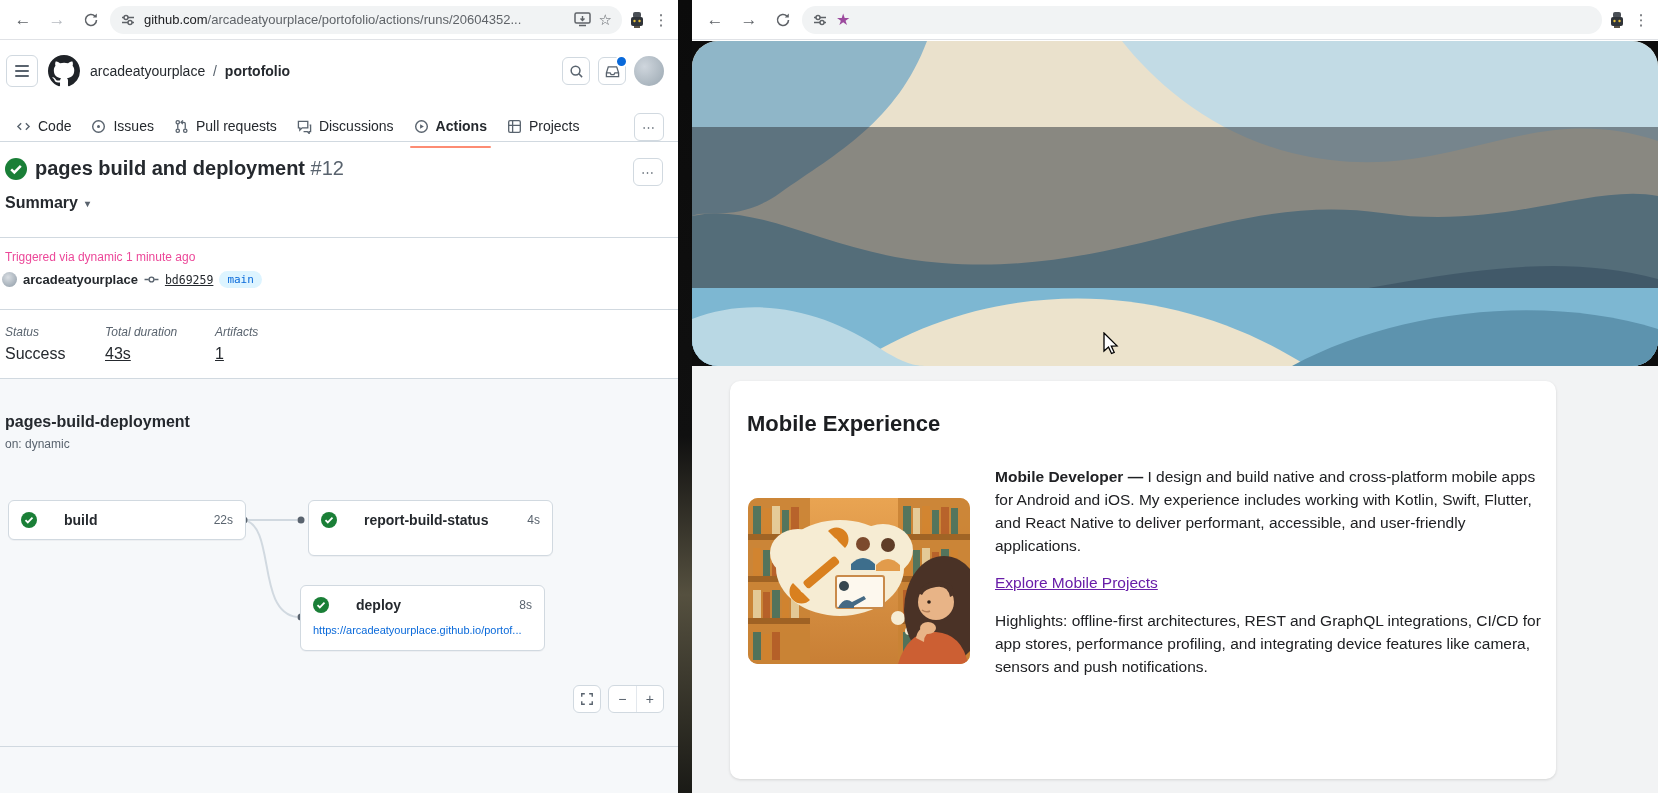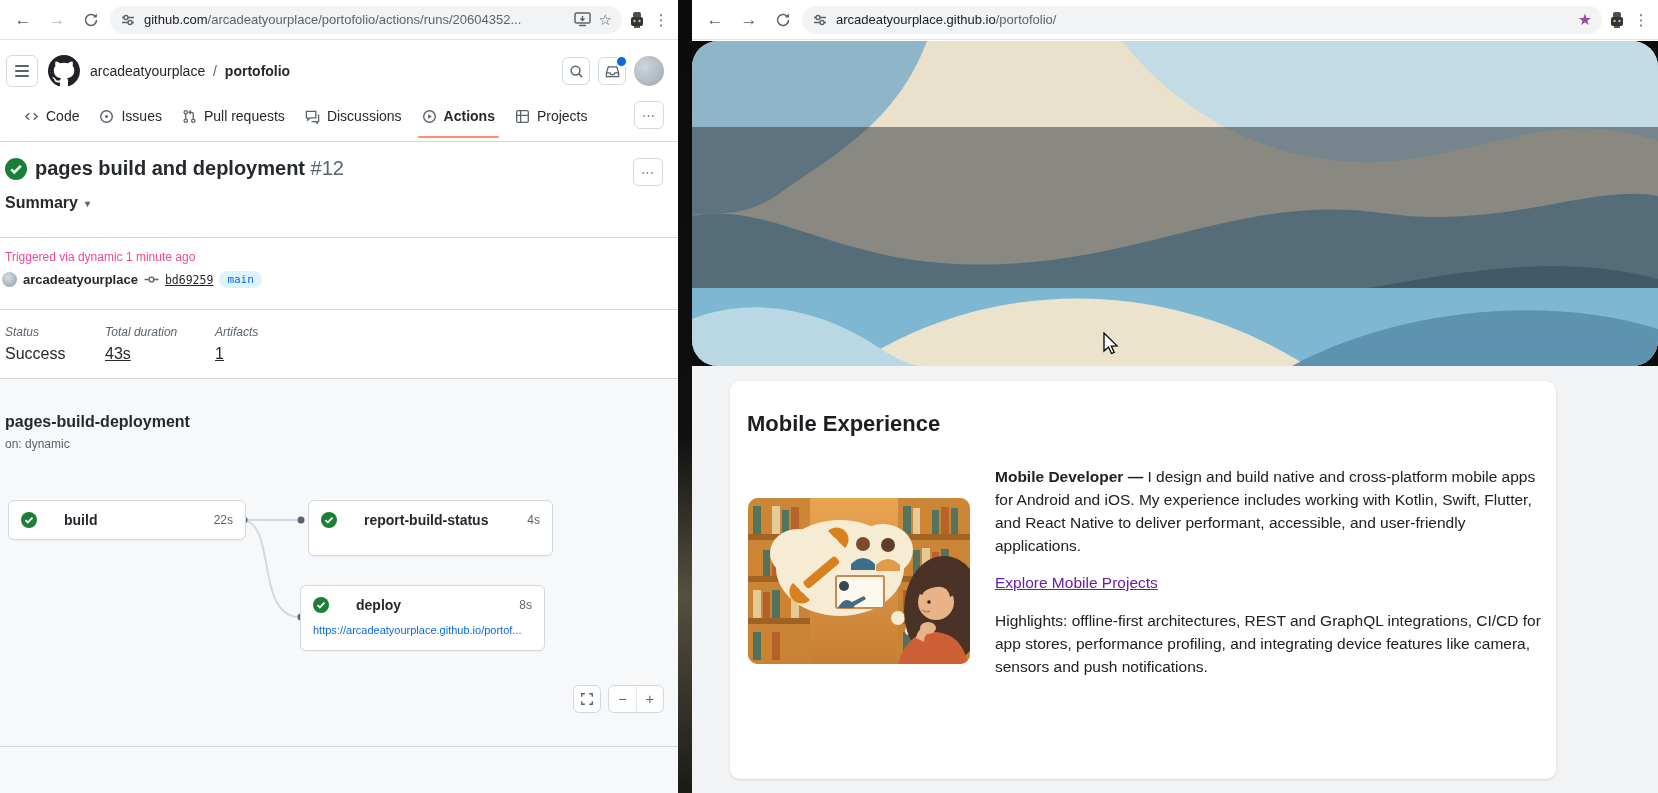--- a/index.html
+++ b/index.html
@@ -31,21 +31,21 @@
   .burger{width:32px;height:32px;border:1px solid #d1d9e0;border-radius:6px;box-sizing:border-box;display:flex;flex-direction:column;justify-content:center;gap:3px;align-items:center;flex:none;}
   .burger i{display:block;width:14px;height:2px;background:#59636e;border-radius:1px;}
   .crumb{font-size:14px;color:#25292e;white-space:nowrap;}
   .crumb .sep{color:#59636e;margin:0 4px;}
   .crumb .repo{font-weight:700;}
   .gh-top-right{margin-left:auto;display:flex;align-items:center;gap:8px;padding-right:14px;}
   .sq-btn{width:28px;height:28px;border:1px solid #d1d9e0;border-radius:6px;box-sizing:border-box;display:flex;align-items:center;justify-content:center;color:#59636e;position:relative;background:#fff;}
   .notif-dot{position:absolute;top:-3px;right:-3px;width:9px;height:9px;border-radius:50%;background:#0969da;border:2px solid #fff;}
   .avatar-top{width:30px;height:30px;border-radius:50%;background:radial-gradient(circle at 35% 35%,#cfd6dd,#9aa7b1);flex:none;}
 
-  .gh-nav{position:absolute;top:101px;left:0;right:0;height:41px;display:flex;align-items:flex-start;gap:4px;padding-left:16px;border-bottom:1px solid #d1d9e0;box-sizing:border-box;background:#fff;}
+  .gh-nav{position:absolute;top:101px;left:0;right:0;height:41px;display:flex;align-items:flex-end;gap:4px;padding-left:8px;border-bottom:1px solid #d1d9e0;box-sizing:border-box;background:#fff;}
   .tab{display:flex;align-items:center;gap:7px;padding:0 8px;height:30px;font-size:14px;color:#25292e;position:relative;border-radius:6px;}
   .tab .t-ic{color:#59636e;display:flex;align-items:center;}
   .tab.active{font-weight:700;}
   .tab.active::after{content:"";position:absolute;left:4px;right:4px;bottom:-7px;height:2px;background:#fd8c73;border-radius:2px;}
   .nav-kebab{margin-left:auto;margin-right:14px;}
   .kebab-btn{width:30px;height:28px;border:1px solid #d1d9e0;border-radius:6px;box-sizing:border-box;display:flex;align-items:center;justify-content:center;color:#59636e;background:#fff;font-size:13px;letter-spacing:1px;}
 
   .run-title{position:absolute;top:157px;left:5px;display:flex;align-items:center;gap:8px;}
   .run-title h1{margin:0;font-size:20px;font-weight:700;color:#25292e;white-space:nowrap;}
   .run-title .num{color:#59636e;font-weight:400;}
@@ -346,21 +346,20 @@
     <div class="omnibox">
       <span class="omni-ic">
         <svg width="16" height="16" viewBox="0 0 16 16">
             <g stroke="#5f6368" stroke-width="1.5" fill="none">
               <path d="M2 5.5h12M2 10.5h12"></path>
             </g>
             <circle cx="6" cy="5.5" r="2" fill="#fff" stroke="#5f6368" stroke-width="1.5"></circle>
             <circle cx="10" cy="10.5" r="2" fill="#fff" stroke="#5f6368" stroke-width="1.5"></circle>
           </svg>
       </span>
-      <span class="omni-url"><span>arcadeatyourplace.github.io</span><span class="url-path">/portofolio/</span></span>
       <span class="omni-ic star-filled">★</span>
     </div>
     <div class="ext-ic">
       <svg width="16" height="18" viewBox="0 0 16 18">
           <rect x="4" y="1" width="8" height="6" rx="2" fill="#4a4f55"></rect>
           <rect x="2" y="6" width="12" height="9" rx="2" fill="#2f3338"></rect>
           <circle cx="5.5" cy="10" r="1.2" fill="#e8c23a"></circle>
           <circle cx="10.5" cy="10" r="1.2" fill="#e8c23a"></circle>
           <rect x="5" y="15" width="6" height="2" fill="#5a5346"></rect>
         </svg>

